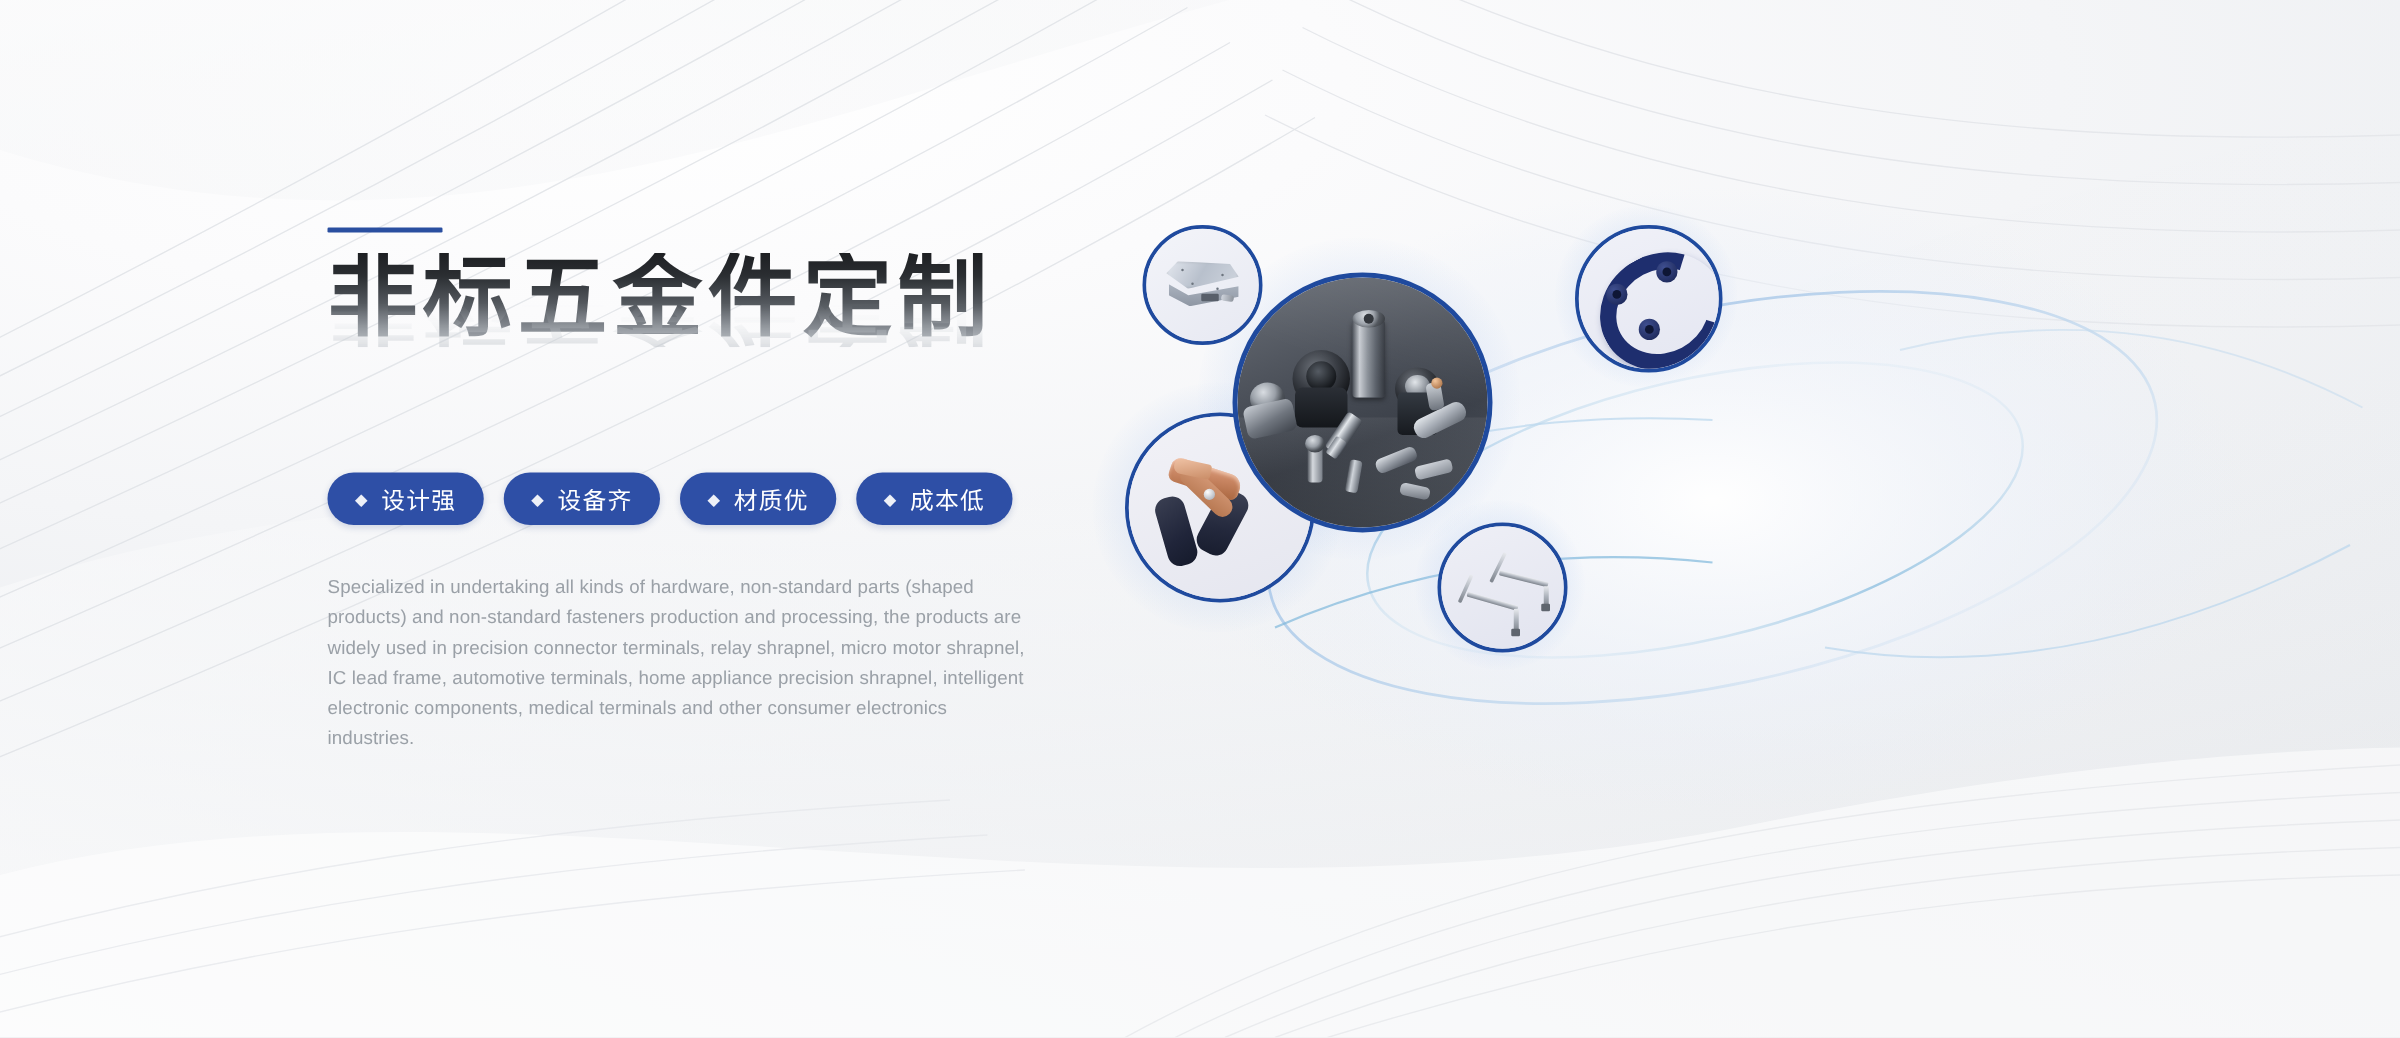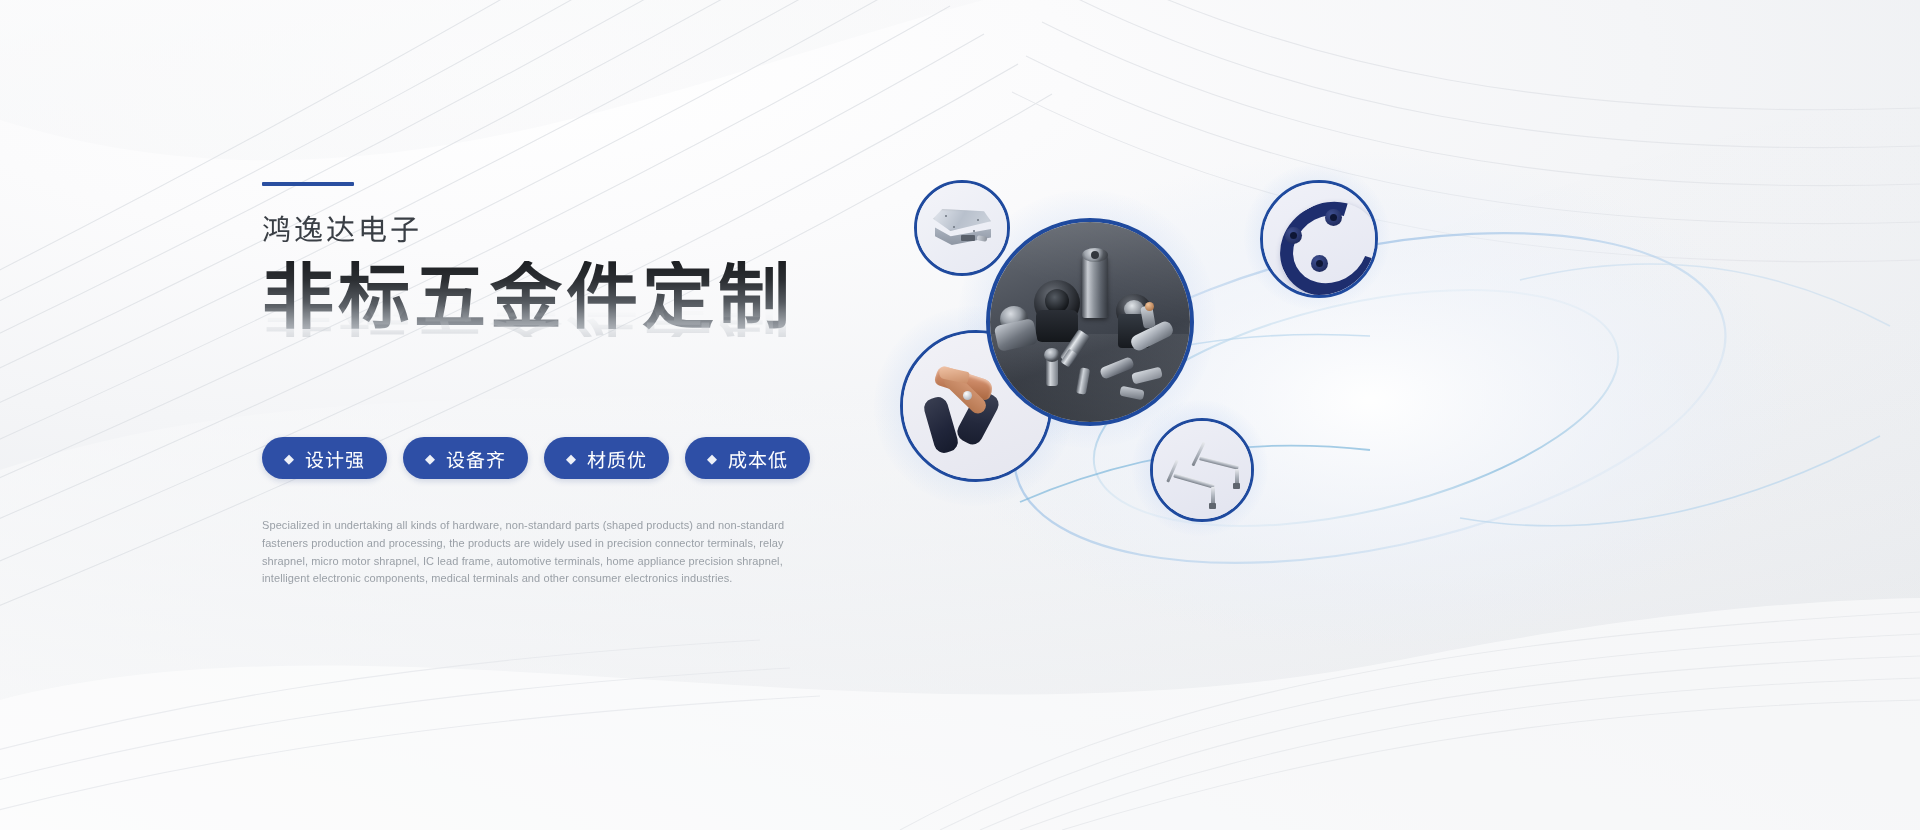--- a/index.html
+++ b/index.html
@@ -57,21 +57,21 @@
     height:42px;padding:0 22px;border-radius:21px;
     background:#2e4fa6;color:#ffffff;
     display:flex;align-items:center;gap:10px;
     font-size:19px;letter-spacing:1px;white-space:nowrap;
     box-shadow:0 2px 6px rgba(30,58,130,.18);
   }
   .badge .dia{font-size:13px;line-height:1;opacity:.92;}
 
   .blurb{
     margin-top:38px;width:560px;
-    font-size:11px;line-height:1.62;color:#9aa0a7;letter-spacing:.1px;
+    font-size:15px;line-height:1.62;color:#9aa0a7;letter-spacing:.1px;
   }
 
   
   .visual{position:absolute;left:900px;top:150px;width:1000px;height:500px;}
   .visual svg{position:absolute;inset:0;width:1000px;height:500px;overflow:visible;}
 
   .bubble{position:absolute;border-radius:50%;overflow:hidden;
     border:3px solid #1f4a9e;background:#eceef6;}
   .bubble.main{border-width:4px;}
   .bubble .scene{position:absolute;inset:0;}
@@ -196,21 +196,20 @@
         <path d="M-40,790 C190,728 440,688 790,668"></path>
         <path d="M-40,820 C200,756 460,716 820,696"></path>
       </g>
     </svg>
   </div>
 
   <div class="copy">
 
     <div class="accent-bar"></div>
 
-    <div class="brand">鸿逸达电子</div>
 
     <div class="headline-wrap">
       <div class="headline">非标五金件定制</div>
       <div class="headline-reflect" aria-hidden="true">非标五金件定制</div>
     </div>
 
     <div class="badges">
       <div class="badge">
         <span class="dia">◆</span>
         <span>设计强</span>

